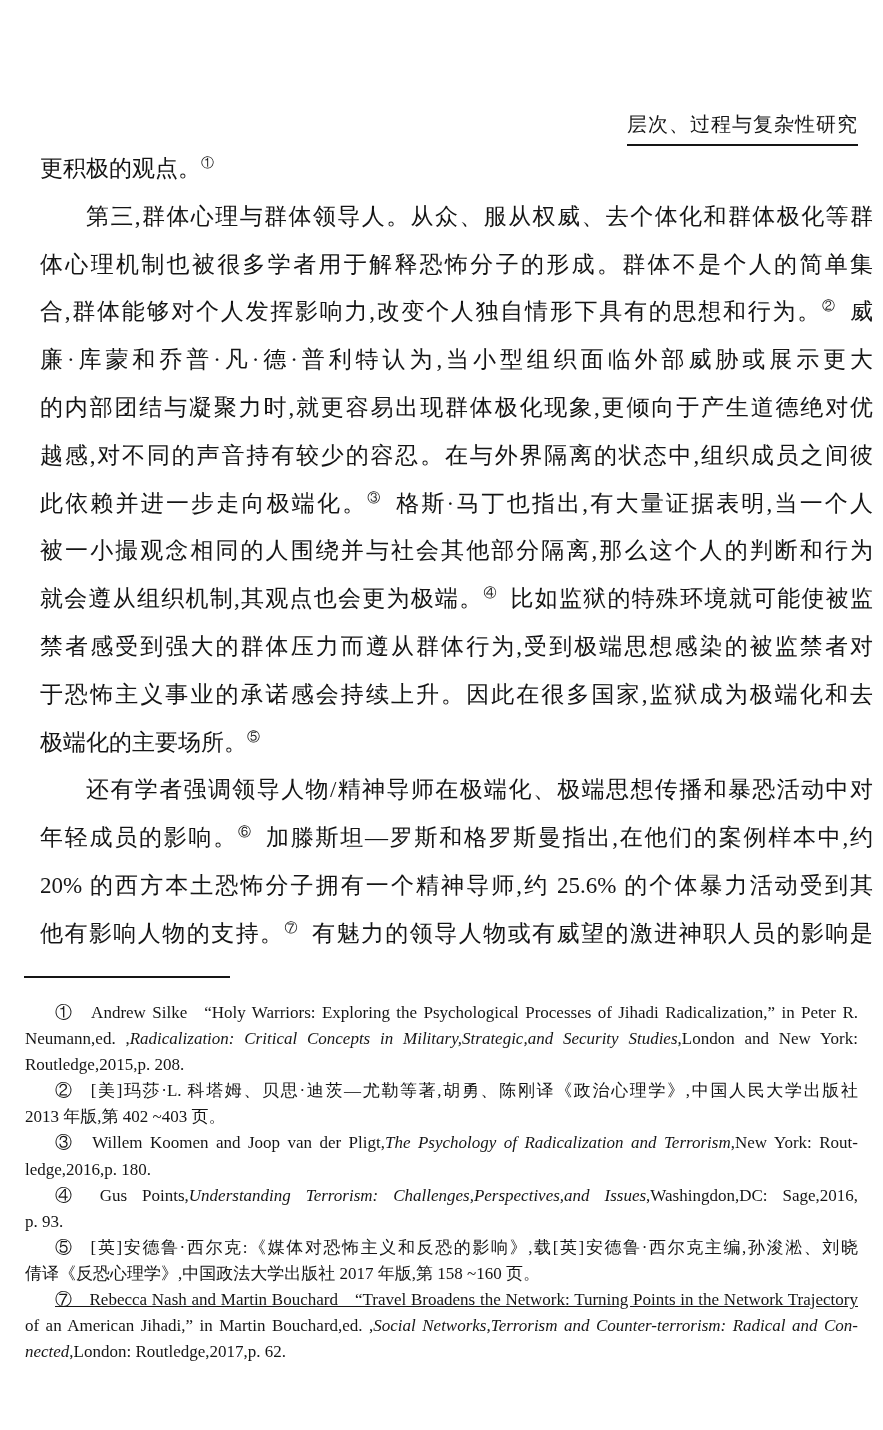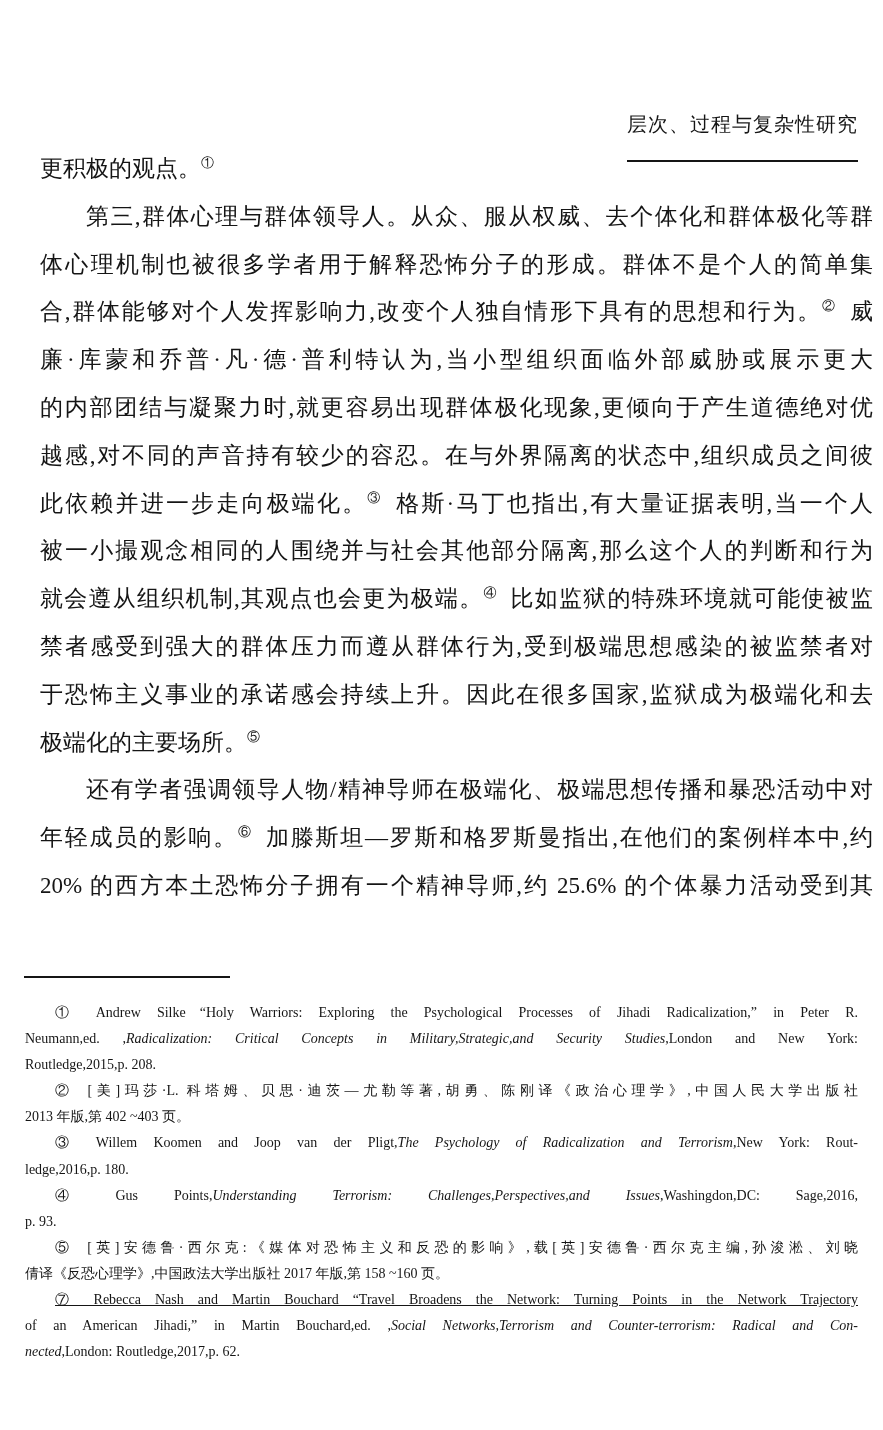--- a/index.html
+++ b/index.html
@@ -10,21 +10,21 @@
     color:#151515;
     font-family:"Liberation Serif","DejaVu Serif",serif;
     overflow:hidden;
     margin:0 auto;
   }
   #page-header{
     position:absolute;
     top:111px;right:25px;
     font-size:20px;
     letter-spacing:1px;
-    padding-bottom:22px;
+    padding-bottom:6px;
     border-bottom:2px solid #151515;
     white-space:nowrap;
   }
   #body-text{
     position:absolute;
     top:145px;left:40px;width:833px;
   }
   .bline{
     height:47.8px;line-height:47.8px;
     font-size:23px;
@@ -43,21 +43,21 @@
     top:976px;left:24px;
     width:206px;height:2px;
     background:#151515;
   }
   #footnotes{
     position:absolute;
     top:1000px;left:25px;width:833px;
   }
   .fline{
     height:26.1px;line-height:26.1px;
-    font-size:14px;
+    font-size:17px;
     text-align:justify;
     overflow:hidden;
     white-space:normal;
   }
   .fline.j{text-align-last:justify;}
   .it{font-style:italic;}
 </style>
 </head>
 <body>
 
@@ -73,20 +73,21 @@
       <div class="bline j"><span>越感,对不同的声音持有较少的容忍。在与外界隔离的状态中,组织成员之间彼</span></div>
       <div class="bline j"><span>此依赖并进一步走向极端化。</span><span class="sup">③</span><span> 格斯·马丁也指出,有大量证据表明,当一个人</span></div>
       <div class="bline j"><span>被一小撮观念相同的人围绕并与社会其他部分隔离,那么这个人的判断和行为</span></div>
       <div class="bline j"><span>就会遵从组织机制,其观点也会更为极端。</span><span class="sup">④</span><span> 比如监狱的特殊环境就可能使被监</span></div>
       <div class="bline j"><span>禁者感受到强大的群体压力而遵从群体行为,受到极端思想感染的被监禁者对</span></div>
       <div class="bline j"><span>于恐怖主义事业的承诺感会持续上升。因此在很多国家,监狱成为极端化和去</span></div>
       <div class="bline"><span>极端化的主要场所。</span><span class="sup">⑤</span></div>
       <div class="bline j" style="text-indent: 46px;"><span>还有学者强调领导人物/精神导师在极端化、极端思想传播和暴恐活动中对</span></div>
       <div class="bline j"><span>年轻成员的影响。</span><span class="sup">⑥</span><span> 加滕斯坦—罗斯和格罗斯曼指出,在他们的案例样本中,约</span></div>
       <div class="bline j"><span>20% 的西方本土恐怖分子拥有一个精神导师,约 25.6% 的个体暴力活动受到其</span></div>
+      <div class="bline j"><span>他有影响人物的支持。</span><span class="sup">⑦</span><span> 有魅力的领导人物或有威望的激进神职人员的影响是</span></div>
     </div>
   <div id="footnote-divider"></div>
   <div id="footnotes">
       <div class="fline j" style="text-indent: 30px;"><span>① Andrew Silke “Holy Warriors: Exploring the Psychological Processes of Jihadi Radicalization,” in Peter R.</span></div>
       <div class="fline j"><span>Neumann,ed. ,</span><span class="it">Radicalization: Critical Concepts in Military,Strategic,and Security Studies</span><span>,London and New York:</span></div>
       <div class="fline"><span>Routledge,2015,p. 208.</span></div>
       <div class="fline j" style="text-indent: 30px;"><span>② [美]玛莎·L. 科塔姆、贝思·迪茨—尤勒等著,胡勇、陈刚译《政治心理学》,中国人民大学出版社</span></div>
       <div class="fline"><span>2013 年版,第 402 ~403 页。</span></div>
       <div class="fline j" style="text-indent: 30px;"><span>③ Willem Koomen and Joop van der Pligt,</span><span class="it">The Psychology of Radicalization and Terrorism</span><span>,New York: Rout-</span></div>
       <div class="fline"><span>ledge,2016,p. 180.</span></div>

